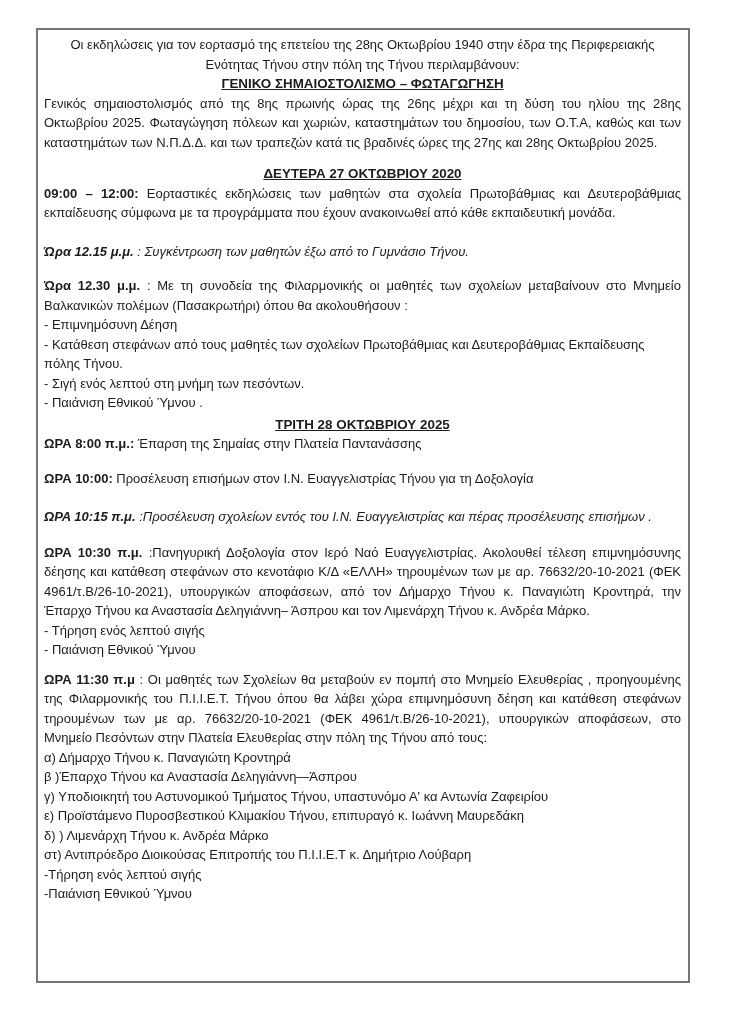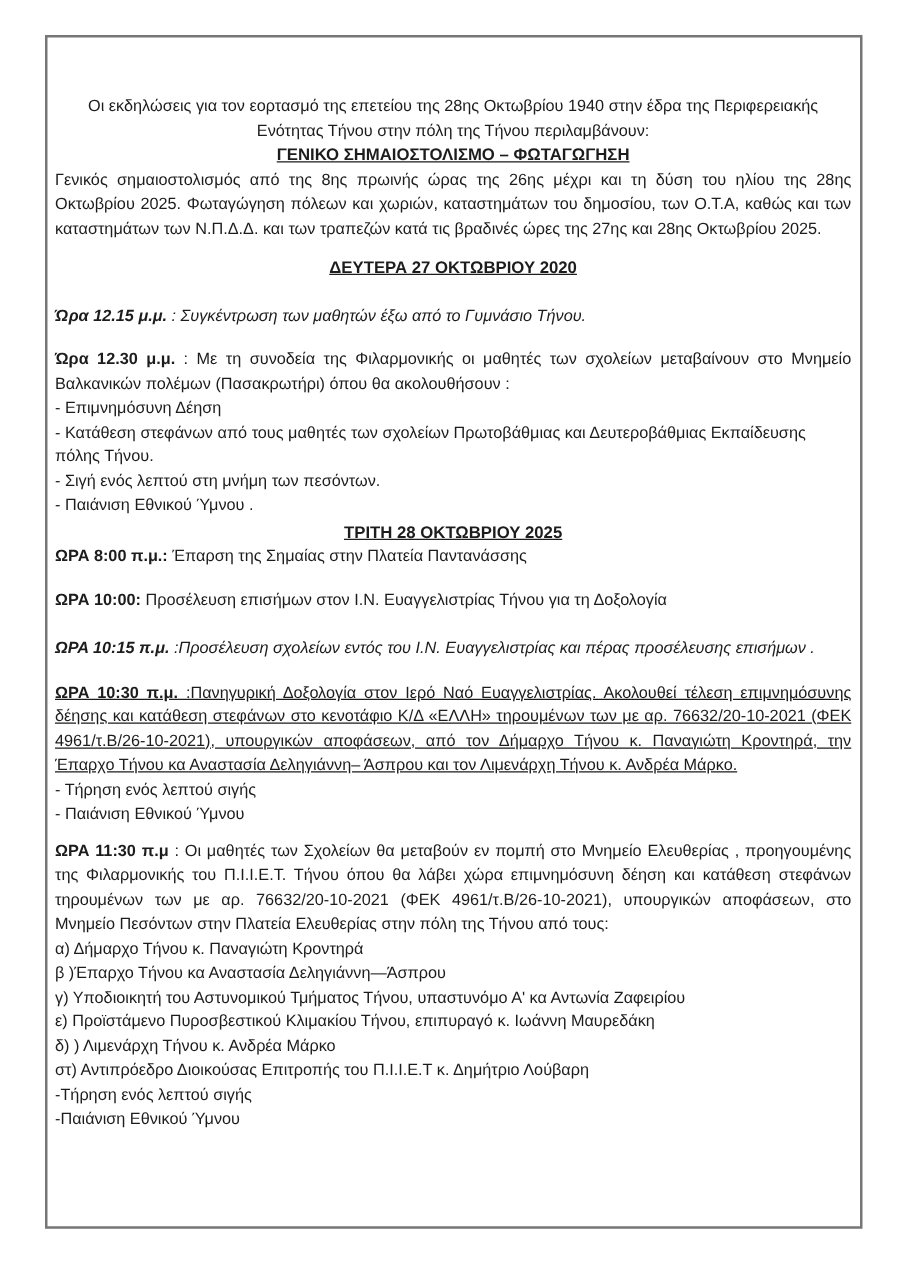--- a/index.html
+++ b/index.html
@@ -20,53 +20,54 @@
     left:36px;top:28px;
     width:654px;height:955px;
     box-sizing:border-box;
     border:2px solid var(--border);
     padding:5px 7px 4px 6px;
     font-size:13px;
     line-height:19.5px;
     overflow:hidden;
   }
   p{margin:0;}
-  .center{text-align:center;margin-top:40px;}
+  .center{text-align:center;}
   .just{text-align:justify;}
   .heading{
     text-align:center;
     font-weight:bold;
     margin:0;
     font-size:13.4px;
   }
   .heading .hl{text-decoration:underline;}
   .time{font-weight:bold;}
   .item{text-align:left;}
   
   .gap-14{}
   .gap-12{margin-top:12px;}
   .gap-19{margin-top:19px;font-style:italic;}
   .gap-15{margin-top:15px;}
-  .gap-16{margin-top:16px;text-decoration:underline;}
+  .gap-16{margin-top:16px;}
   .gap-10{margin-top:10px;}
   .gap-2{margin-top:2px;}
 </style>
 </head>
 <body>
 
 <div class="doc-frame">
 
   <p class="center">Οι εκδηλώσεις για τον εορτασμό της  επετείου της 28ης  Οκτωβρίου 1940 στην έδρα της Περιφερειακής Ενότητας  Τήνου στην πόλη της Τήνου περιλαμβάνουν:</p>
 
   <p class="heading gap-14"><span class="hl">ΓΕΝΙΚΟ ΣΗΜΑΙΟΣΤΟΛΙΣΜΟ – ΦΩΤΑΓΩΓΗΣΗ</span></p>
 
   <p class="just">Γενικός  σημαιοστολισμός από της 8ης  πρωινής ώρας της 26ης μέχρι και τη δύση του ηλίου της 28ης Οκτωβρίου 2025. Φωταγώγηση πόλεων και χωριών, καταστημάτων του δημοσίου, των Ο.Τ.Α, καθώς και των καταστημάτων των Ν.Π.Δ.Δ. και των τραπεζών κατά τις βραδινές ώρες της 27ης  και 28ης Οκτωβρίου 2025.</p>
 
   <p class="heading gap-12"><span class="hl">ΔΕΥΤΕΡΑ  27 ΟΚΤΩΒΡΙΟΥ 2020</span></p>
 
+  <p class="just"><span class="time">09:00 – 12:00:</span><span> Εορταστικές εκδηλώσεις των μαθητών στα σχολεία Πρωτοβάθμιας και Δευτεροβάθμιας εκπαίδευσης σύμφωνα με τα  προγράμματα που έχουν ανακοινωθεί από κάθε εκπαιδευτική μονάδα.</span></p>
 
   <p class="just gap-19"><span class="time">Ώρα 12.15 μ.μ.</span><span> : Συγκέντρωση των μαθητών έξω από το Γυμνάσιο Τήνου.</span></p>
 
   <p class="just gap-15"><span class="time">Ώρα 12.30 μ.μ.</span><span> : Με τη συνοδεία της Φιλαρμονικής οι μαθητές των σχολείων μεταβαίνουν στο Μνημείο Βαλκανικών πολέμων (Πασακρωτήρι) όπου θα ακολουθήσουν :</span></p>
   <p class="just item">- Επιμνημόσυνη Δέηση</p>
   <p class="just item">- Κατάθεση στεφάνων από τους μαθητές των σχολείων Πρωτοβάθμιας και Δευτεροβάθμιας Εκπαίδευσης πόλης  Τήνου.</p>
   <p class="just item">- Σιγή ενός λεπτού στη μνήμη των πεσόντων.</p>
   <p class="just item">- Παιάνιση Εθνικού Ύμνου .</p>
 
   <p class="heading gap-2"><span class="hl">ΤΡΙΤΗ  28 ΟΚΤΩΒΡΙΟΥ 2025</span></p>

